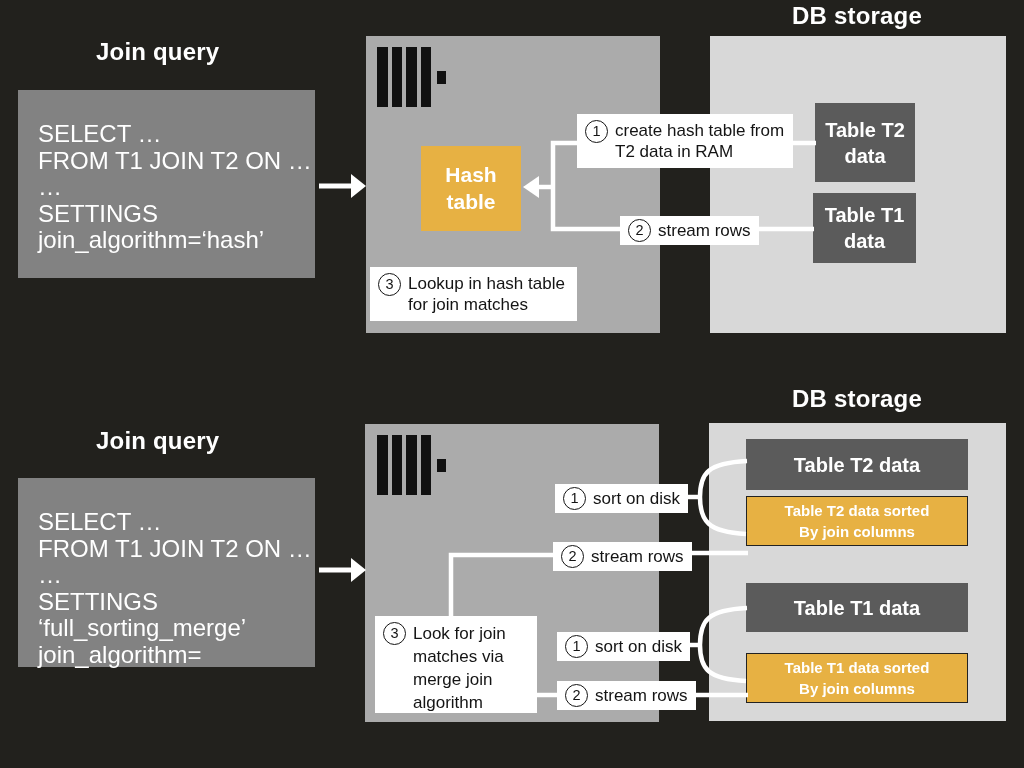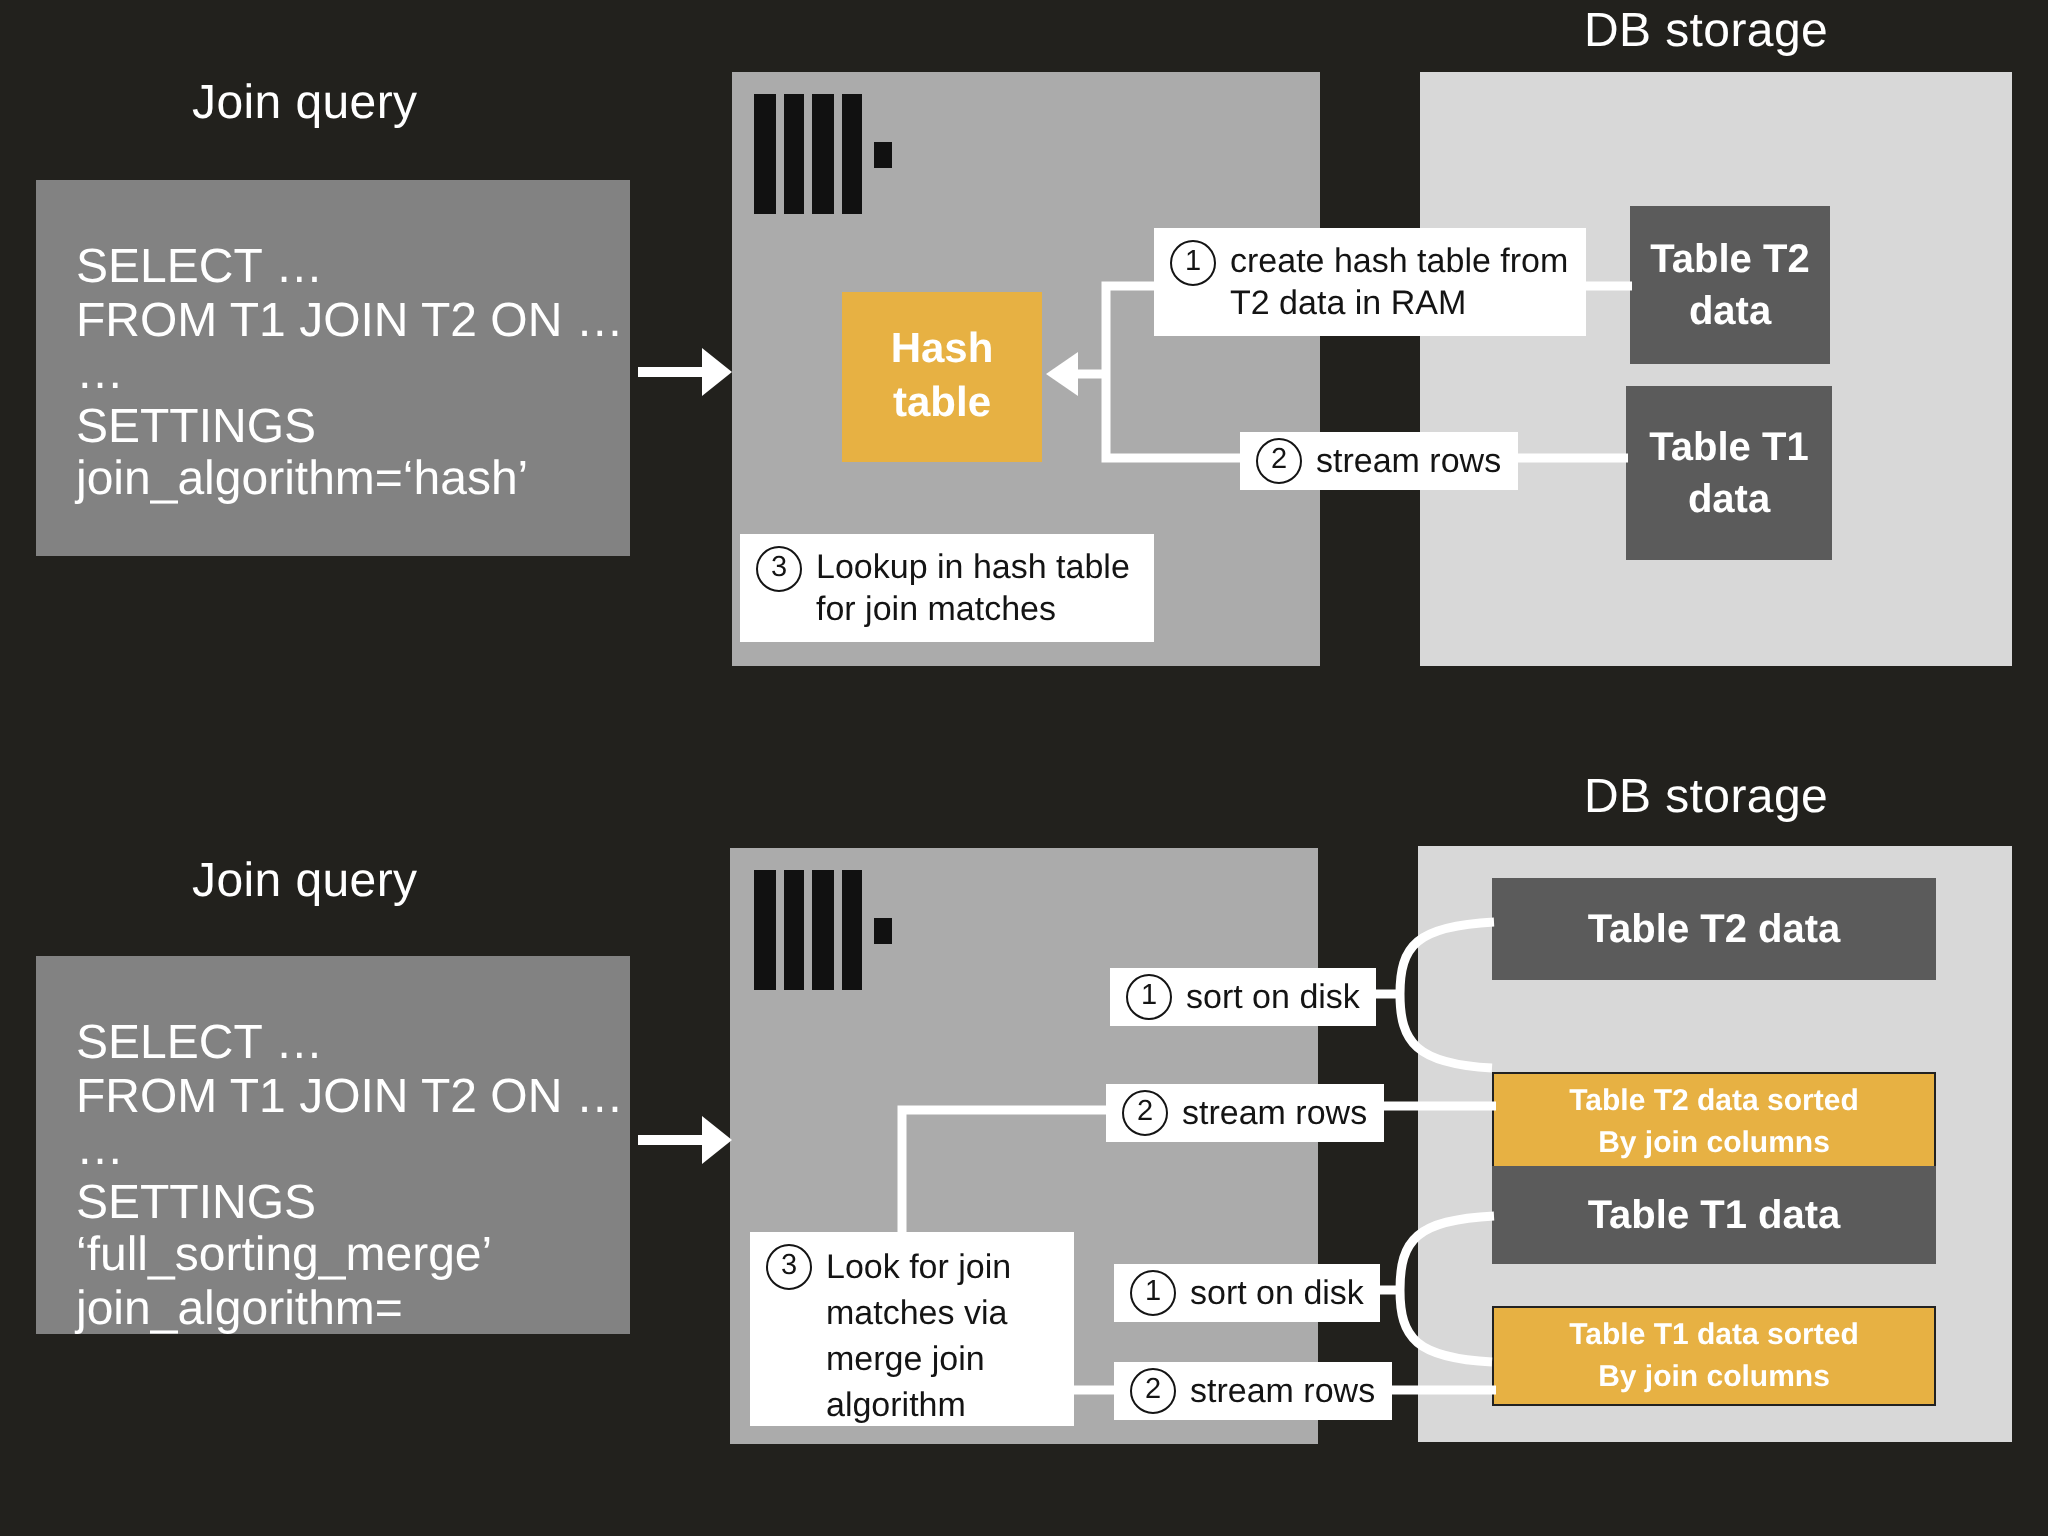--- a/index.html
+++ b/index.html
@@ -2,21 +2,21 @@
 <html><head>
 <meta charset="utf-8">
 <style>
   html,body{margin:0;padding:0;background:#22211d;}
   .canvas{
     position:relative;width:1024px;height:768px;background:#22211d;overflow:hidden;
     font-family:"Liberation Sans", sans-serif;
   }
   .abs{position:absolute;}
   .section-title{
-    color:#ffffff;font-size:24px;font-weight:400;letter-spacing:.2px;z-index:2;
+    color:#ffffff;font-size:24px;font-weight:700;letter-spacing:.2px;z-index:2;
   }
   
   .query-box{
     background:#828282;z-index:1;color:#ffffff;
     font-size:24px;line-height:26.5px;padding:31px 0 0 20px;box-sizing:border-box;
   }
   .accent{color:#ffffff;}
   
   .server-box{background:#ababab;z-index:1;}
   
@@ -84,21 +84,21 @@
       <span class="bar"></span>
       <span class="nub"></span>
   </div>
   <div class="abs hash-box" style="left:421px;top:146px;width:100px;height:85px;">Hash
 table</div>
 
   <div class="abs section-title" style="left:792px;top:2px;">DB storage</div>
   <div class="abs db-box" style="left:710px;top:36px;width:296px;height:297px;"></div>
   <div class="abs table-box" style="left:815px;top:103px;width:100px;height:79px;">Table T2
 data</div>
-  <div class="abs table-box" style="left:813px;top:193px;width:103px;height:87px;">Table T1
+  <div class="abs table-box" style="left:813px;top:193px;width:103px;height:70px;">Table T1
 data</div>
 
   <svg class="overlay" width="1024" height="768" viewBox="0 0 1024 768">
 
     <line x1="319" y1="186" x2="352" y2="186" stroke="#fff" stroke-width="5"></line>
     <polygon points="351,174 351,198 366,186" fill="#fff"></polygon>
 
     <polyline points="578,143 553,143 553,229 621,229" fill="none" stroke="#fff" stroke-width="4.5"></polyline>
 
     <line x1="553" y1="187" x2="539" y2="187" stroke="#fff" stroke-width="4.5"></line>
@@ -154,21 +154,21 @@
     <span class="bar"></span>
       <span class="bar"></span>
       <span class="bar"></span>
       <span class="bar"></span>
       <span class="nub"></span>
   </div>
 
   <div class="abs section-title" style="left:792px;top:385px;">DB storage</div>
   <div class="abs db-box" style="left:709px;top:423px;width:297px;height:298px;"></div>
   <div class="abs table-box" style="left:746px;top:439px;width:222px;height:51px;">Table T2 data</div>
-  <div class="abs sorted-box" style="left:746px;top:536px;width:222px;height:50px;">Table T2 data sorted
+  <div class="abs sorted-box" style="left:746px;top:496px;width:222px;height:50px;">Table T2 data sorted
 By join columns</div>
   <div class="abs table-box" style="left:746px;top:583px;width:222px;height:49px;">Table T1 data</div>
   <div class="abs sorted-box" style="left:746px;top:653px;width:222px;height:50px;">Table T1 data sorted
 By join columns</div>
 
   <div class="abs step-label" style="left:555px;top:484px;">
     <span class="circle-num">1</span>
     <span class="step-text">sort on disk</span>
   </div>
   <div class="abs step-label" style="left:553px;top:542px;">

